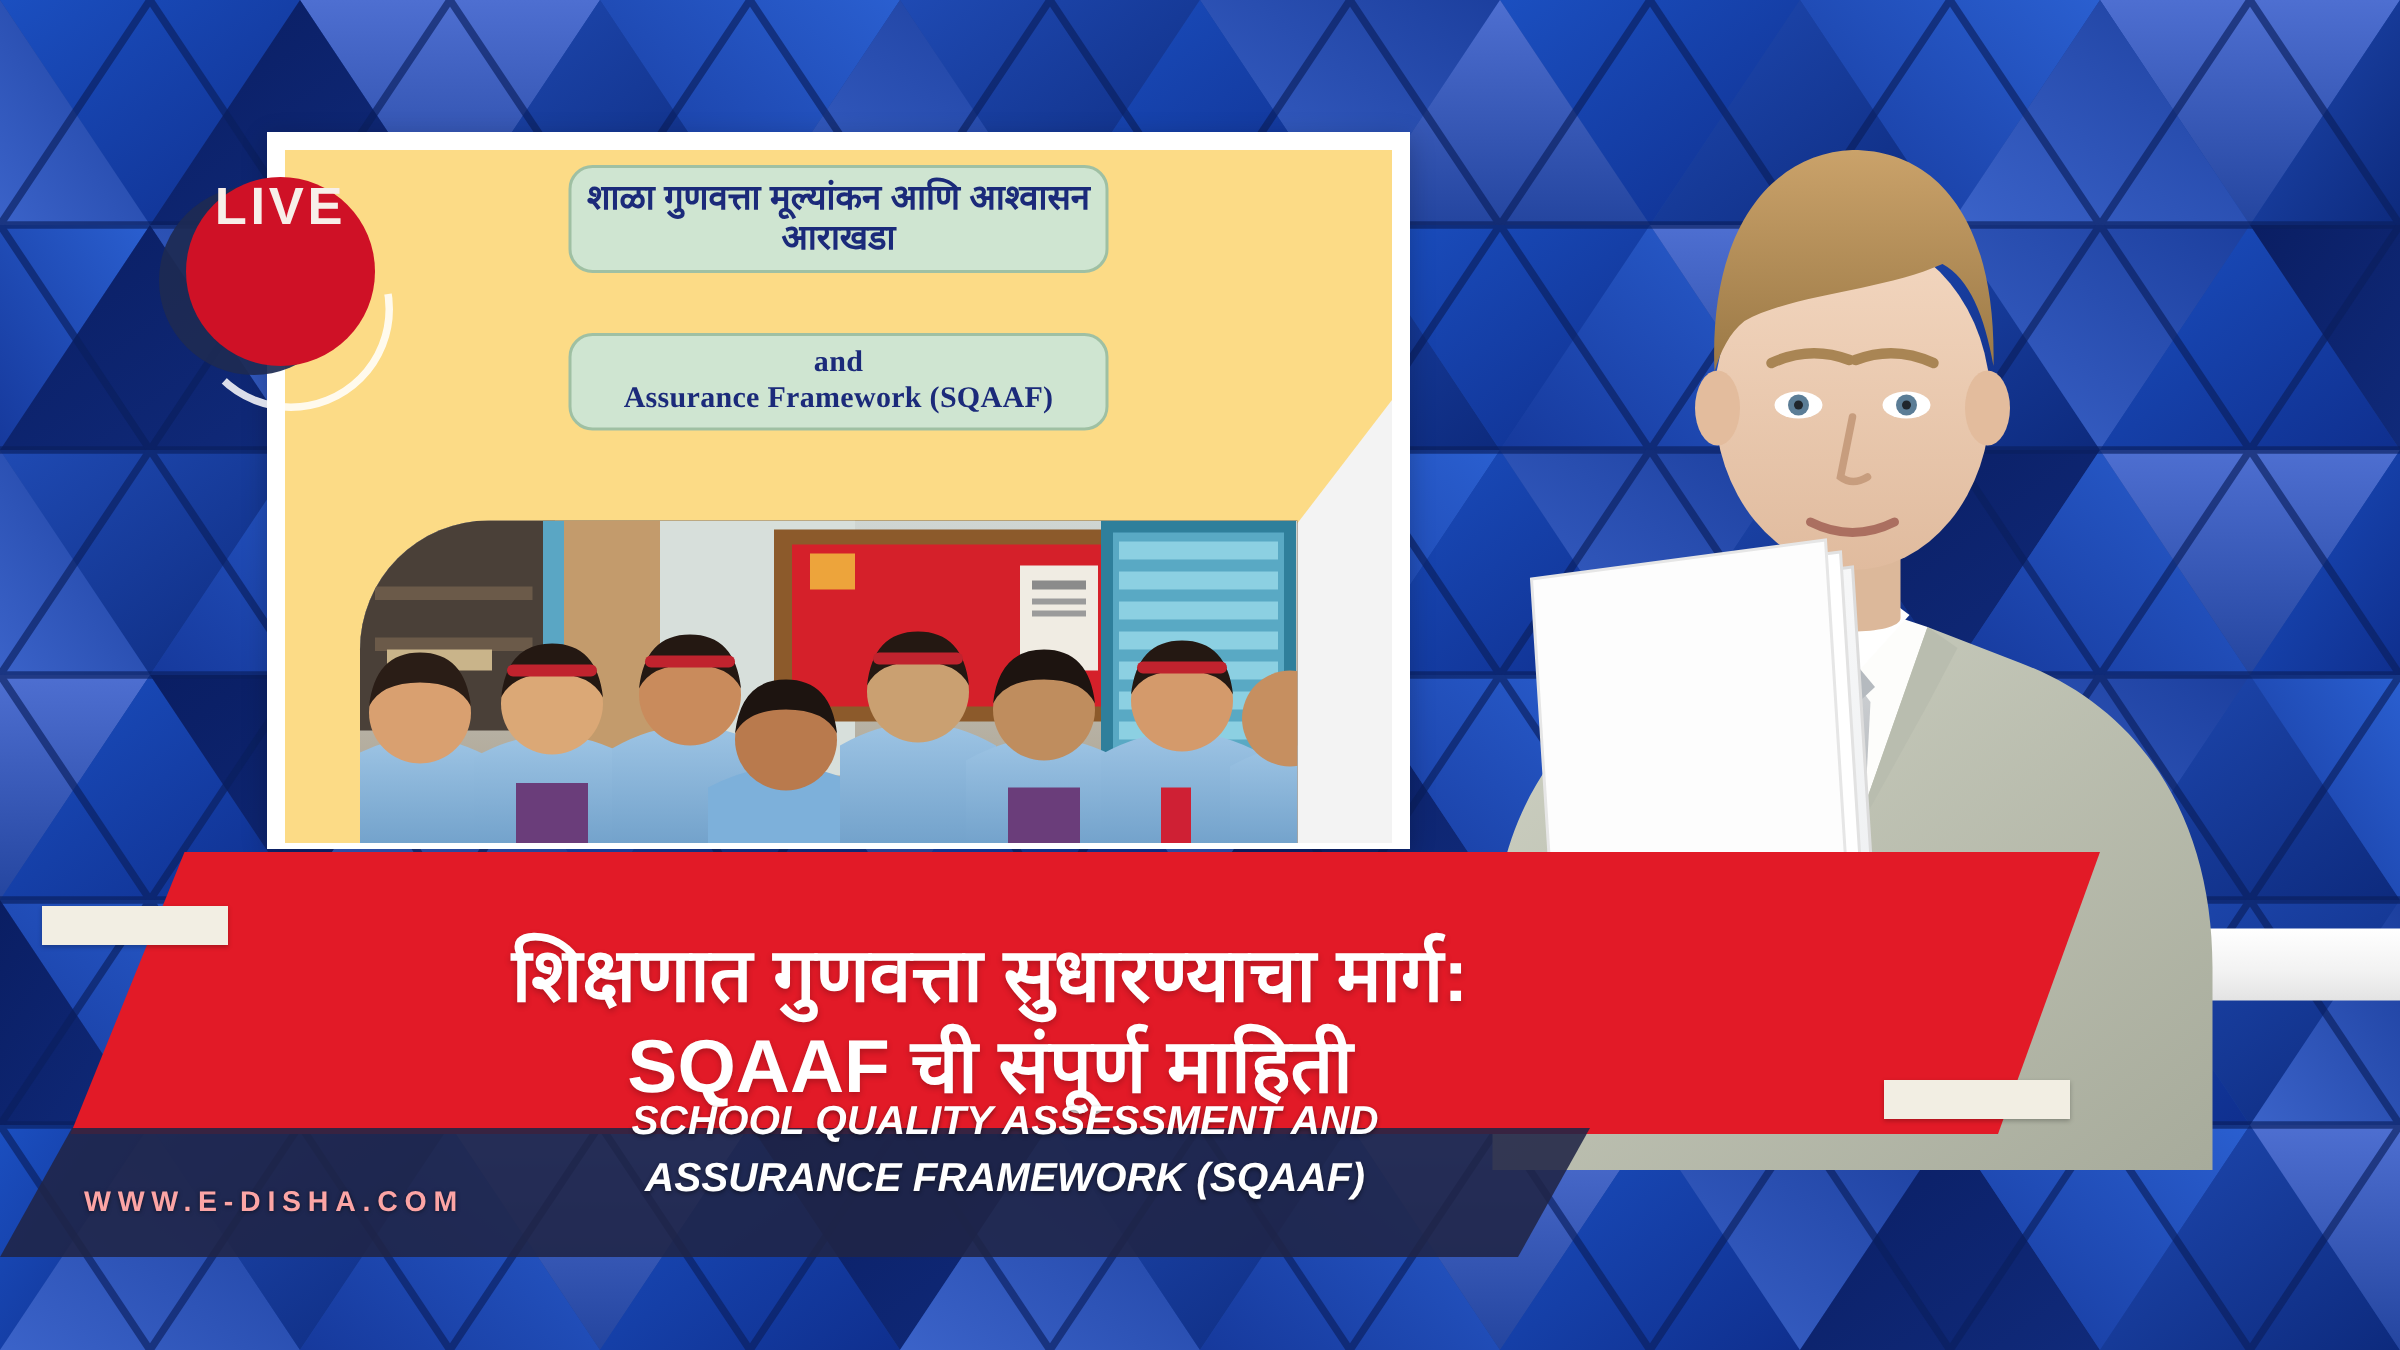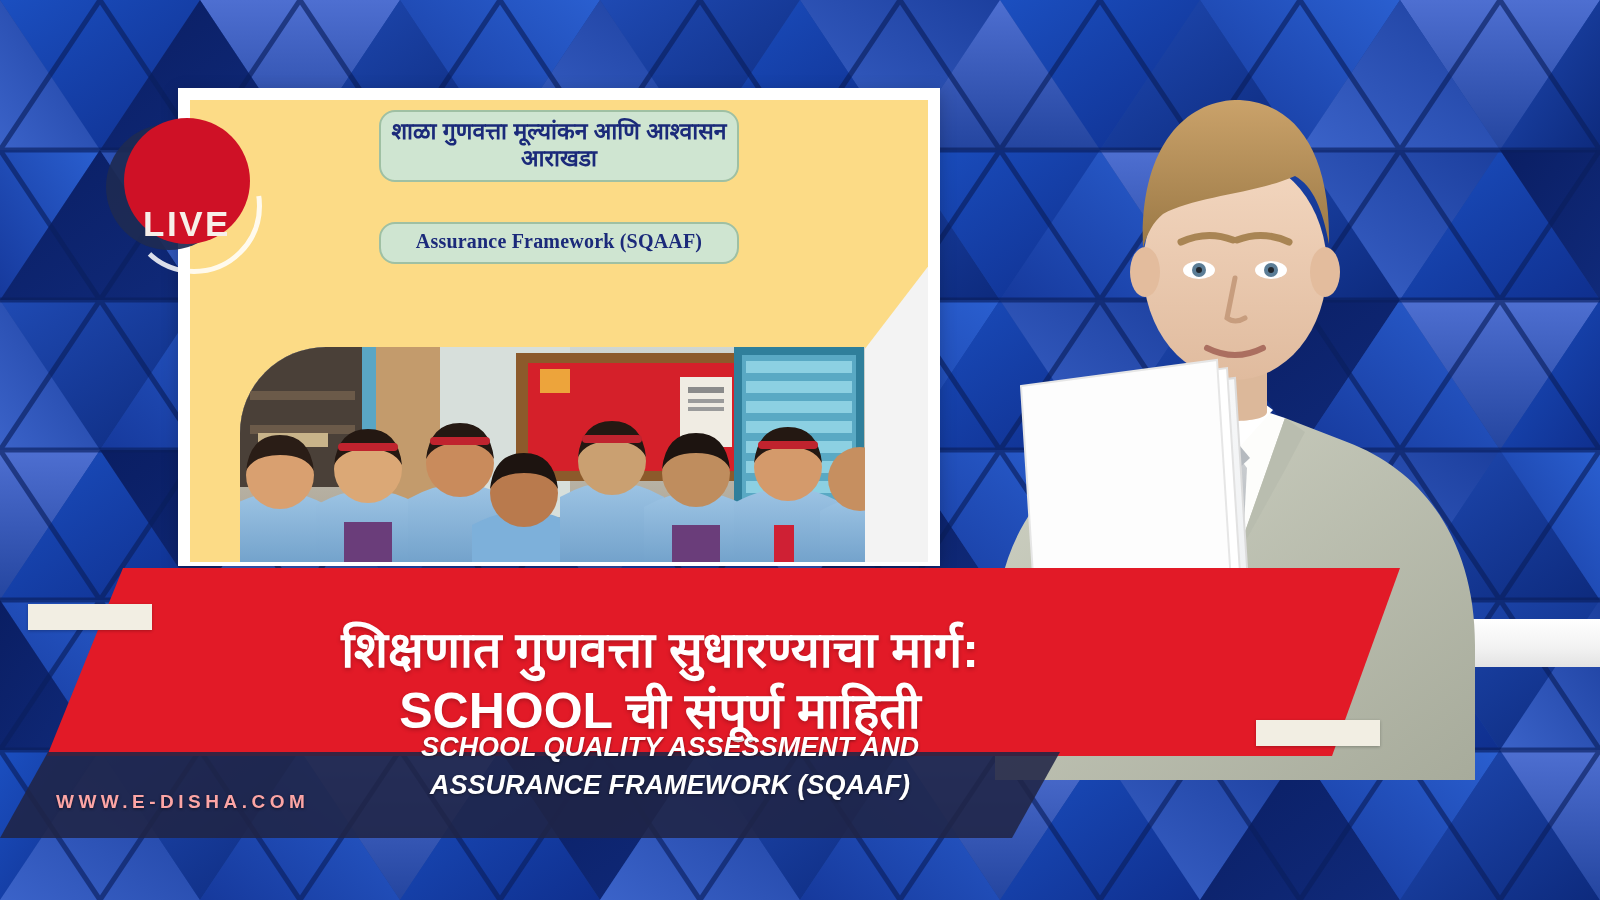--- a/index.html
+++ b/index.html
@@ -56,21 +56,21 @@
     border-radius:50%; border:5px solid rgba(255,255,255,.85);
     clip-path:polygon(50% 50%, 115% 40%, 115% 120%, -15% 120%);
   }
   .live-shadow{
     position:absolute; left:8px; top:12px; width:126px; height:126px;
     border-radius:50%; background:#1d2a52; opacity:.92;
   }
   .live-circle{
     position:absolute; left:26px; top:6px; width:126px; height:126px;
     border-radius:50%; background:#cf1126;
-    display:flex; align-items:flex-end; justify-content:center;
+    display:flex; align-items:flex-start; justify-content:center;
   }
   .live-circle span{
     color:#f7efe9; font-size:35px; font-weight:bold; letter-spacing:2.5px;
     font-family:"Liberation Sans", sans-serif;
   }
 
   
   .presenter{ position:absolute; left:935px; top:0; width:600px; height:780px; z-index:5; }
   .presenter svg{ display:block; width:600px; height:780px; }
 
@@ -380,20 +380,21 @@
   <div class="slide-inner">
     <div class="slide-cut"></div>
 
     <div class="slide-box box-mr">
       <span class="ln">शाळा गुणवत्ता मूल्यांकन</span>
       <span class="ln">आणि</span>
       <span class="ln">आश्वासन आराखडा</span>
     </div>
 
     <div class="slide-box box-en">
+      <span class="ln">and</span>
       <span class="ln">Assurance Framework (SQAAF)</span>
     </div>
 
     <div class="slide-photo">
       <svg viewBox="0 0 625 223" preserveAspectRatio="none" aria-hidden="true">
         <defs>
           <linearGradient id="wallg" x1="0" y1="0" x2="0" y2="1">
             <stop offset="0" stop-color="#cfd6d3"></stop>
               <stop offset="1" stop-color="#a79a86"></stop>
           </linearGradient>
@@ -483,21 +484,21 @@
   <div class="live-ring"></div>
   <div class="live-shadow"></div>
   <div class="live-circle">
     <span>LIVE</span>
   </div>
 </div>
 
 <div class="red-band"></div>
 <div class="headline">
   <div class="hl-1">शिक्षणात गुणवत्ता सुधारण्याचा मार्ग:</div>
-  <div class="hl-2">SCHOOL ची संपूर्ण माहिती</div>
+  <div class="hl-2">SQAAF ची संपूर्ण माहिती</div>
 </div>
 
 <div class="accent accent-left"></div>
 <div class="accent accent-right"></div>
 
 <div class="navy-bar"></div>
 <div class="sub-en">
   <span class="ln">SCHOOL QUALITY ASSESSMENT AND</span>
   <span class="ln">ASSURANCE FRAMEWORK (SQAAF)</span>
 </div>

